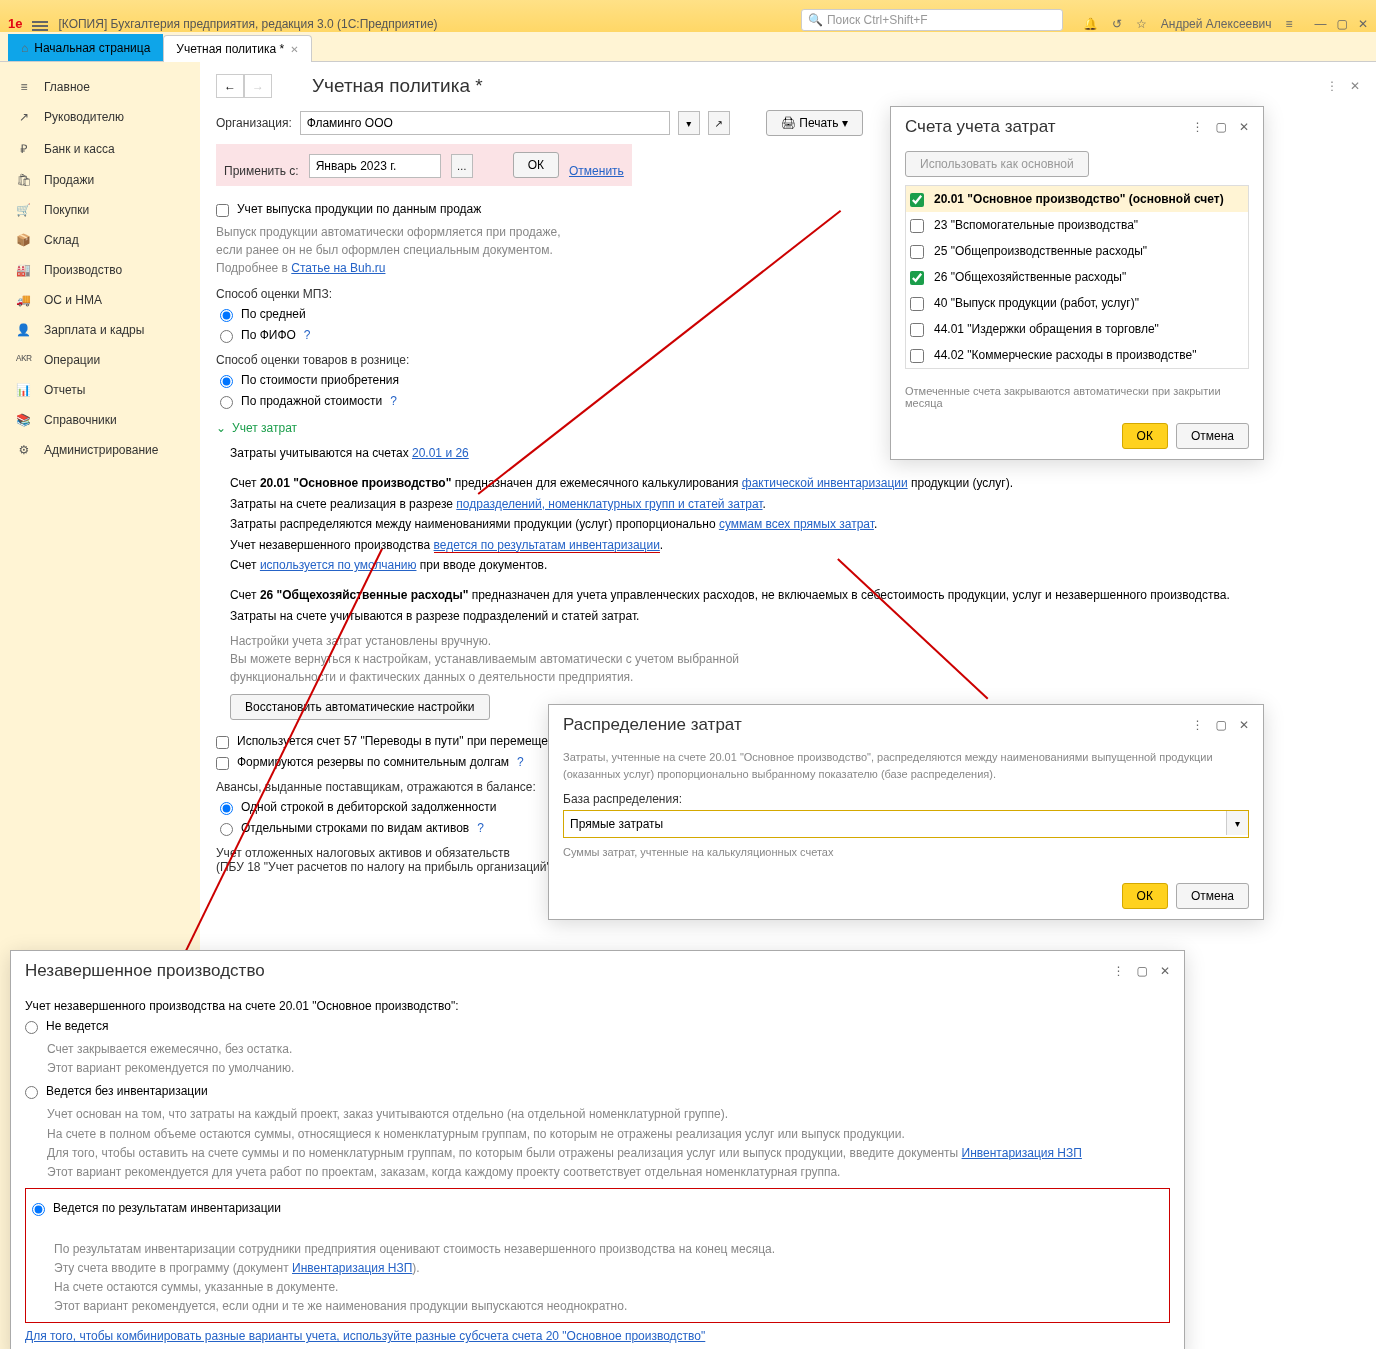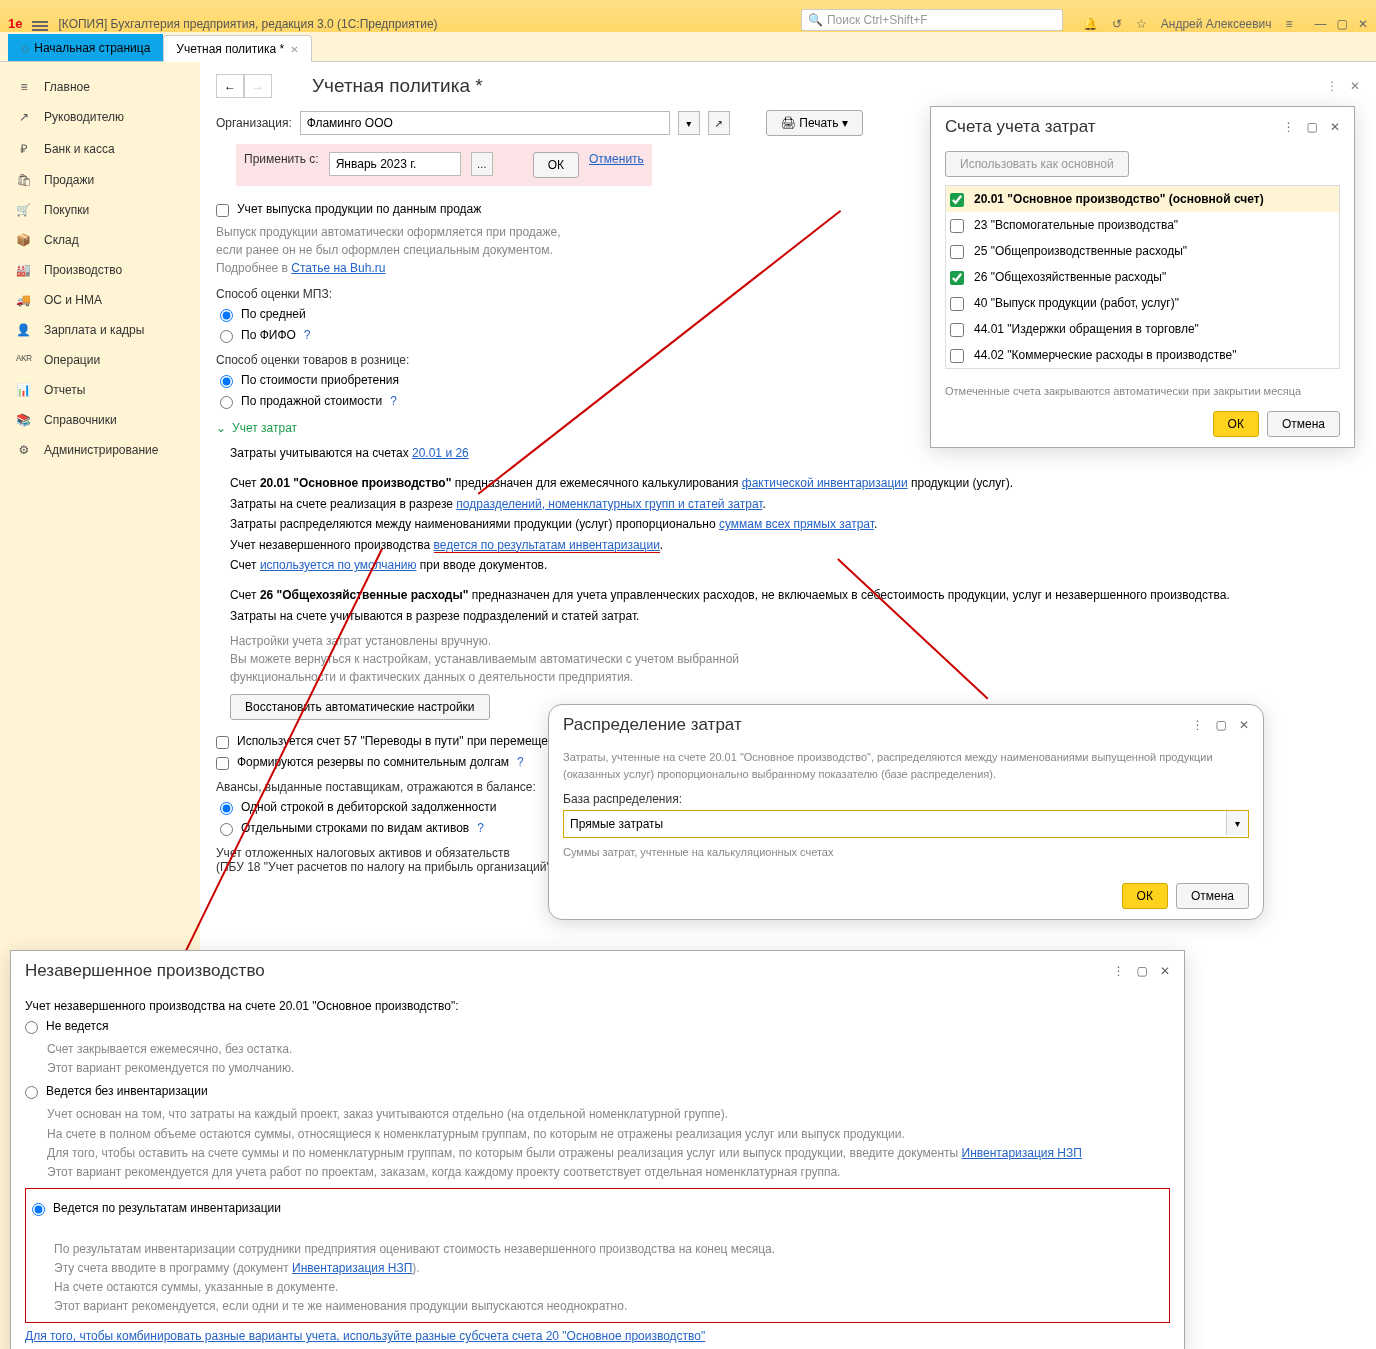--- a/index.html
+++ b/index.html
@@ -27,21 +27,21 @@
 .nav-btn { width:28px; height:24px; border:1px solid #ccc; background:#fff; display:flex; align-items:center; justify-content:center; cursor:pointer; }
 .page-title { font-size:19px; color:#333; margin-left:30px; }
 .form-row { display:flex; align-items:center; gap:8px; margin-bottom:8px; }
 .label { color:#333; }
 .field { height:24px; border:1px solid #bbb; background:#fff; padding:0 6px; display:flex; align-items:center; }
 .field.org { width:370px; } .field.date { width:132px; }
 .field-btn { width:22px; height:24px; border:1px solid #bbb; background:#f5f5f5; display:flex; align-items:center; justify-content:center; cursor:pointer; font-size:10px; }
 .btn { height:26px; padding:0 14px; border:1px solid #aaa; background:#f5f5f5; cursor:pointer; border-radius:3px; }
 .btn.ok { background:#FFD21E; border-color:#D4A800; }
 .link { color:#2563C7; text-decoration:underline; cursor:pointer; }
-.apply-row { background:#FBE3E6; padding:8px; display:inline-flex; gap:10px; align-items:flex-start; margin-bottom:10px;margin-left:20px; }
+.apply-row { background:#FBE3E6; padding:8px; display:inline-flex; gap:10px; align-items:flex-end; margin-bottom:10px; }
 .chk-row { display:flex; gap:8px; align-items:flex-start; margin:6px 0; }
 input[type=checkbox],input[type=radio] { margin-top:2px; }
 .hint { color:#888; font-size:11px; margin-left:0; line-height:1.5; }
 .section-label { margin:10px 0 4px; color:#333; }
 .radio-group { margin-left:4px; }
 .collapsible { color:#1B9E4B; display:flex; gap:6px; align-items:center; margin:12px 0 8px; cursor:pointer; }
 .collapsible::before { content:"⌄"; }
 .cost-text { margin-left:14px; line-height:1.7; }
 .panel { position:absolute; background:#fff; border:1px solid #aaa; box-shadow:0 4px 20px rgba(0,0,0,0.15); }
 .panel-header { display:flex; align-items:center; padding:10px 14px; }
@@ -274,21 +274,21 @@
         </div>
     </div>
 
     <div class="section-label">
       <span>Учет отложенных налоговых активов и обязательств</span><br>
       <span>(ПБУ 18 "Учет расчетов по налогу на прибыль организаций"):</span>
     </div>
   </div>
 </div>
 
-<div class="panel" style="left:930px; top:106px; width:425px;">
+<div class="panel" style="left:890px; top:106px; width:374px;">
   <div class="panel-header">
     <span class="panel-title">Счета учета затрат</span>
     <div class="panel-ctrls">
         <span>⋮</span>
         <span>▢</span>
         <span>✕</span>
       </div>
   </div>
   <div class="panel-body">
     <button class="btn" style="color:#999;">Использовать как основной</button>
@@ -323,21 +323,21 @@
         </div>
     </div>
   </div>
   <div class="panel-hint">Отмеченные счета закрываются автоматически при закрытии месяца</div>
   <div class="panel-footer">
     <button class="btn ok">ОК</button>
     <button class="btn">Отмена</button>
   </div>
 </div>
 
-<div class="panel" style="left:548px; top:704px; width:716px;border-radius:14px;">
+<div class="panel" style="left:548px; top:704px; width:716px;">
   <div class="panel-header">
     <span class="panel-title">Распределение затрат</span>
     <div class="panel-ctrls">
         <span>⋮</span>
         <span>▢</span>
         <span>✕</span>
       </div>
   </div>
   <div class="panel-body">
     <div class="hint" style="color:#888;">Затраты, учтенные на счете 20.01 "Основное производство", распределяются между наименованиями выпущенной продукции (оказанных услуг) пропорционально выбранному показателю (базе распределения).</div>

